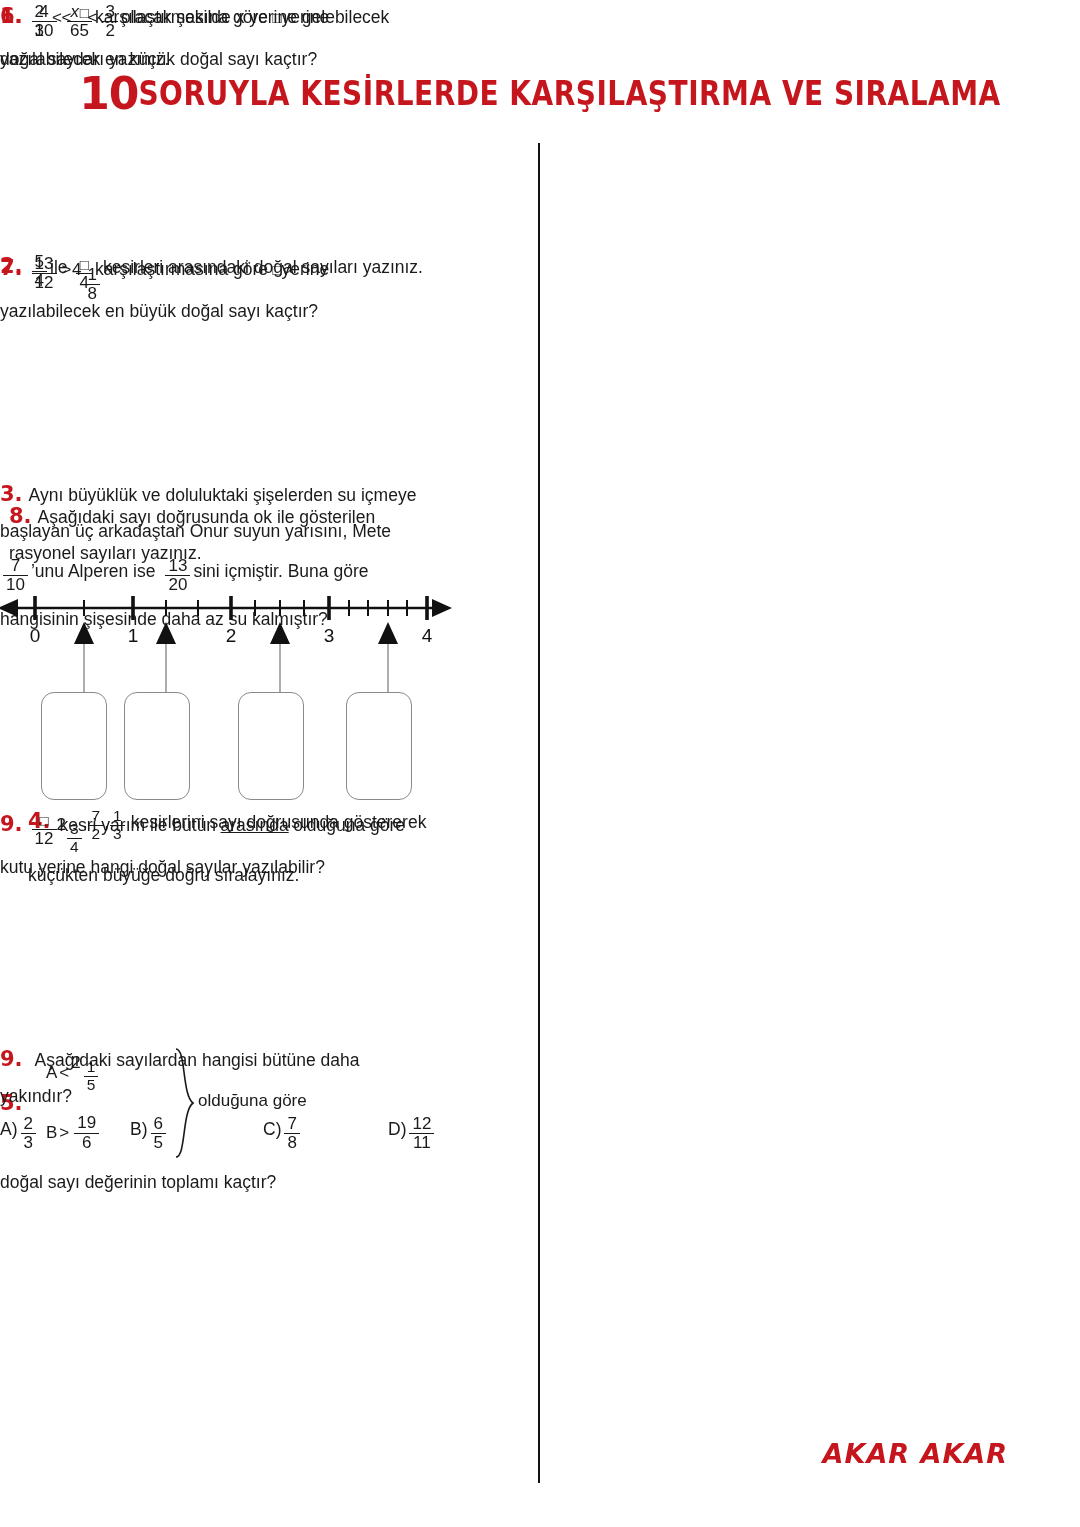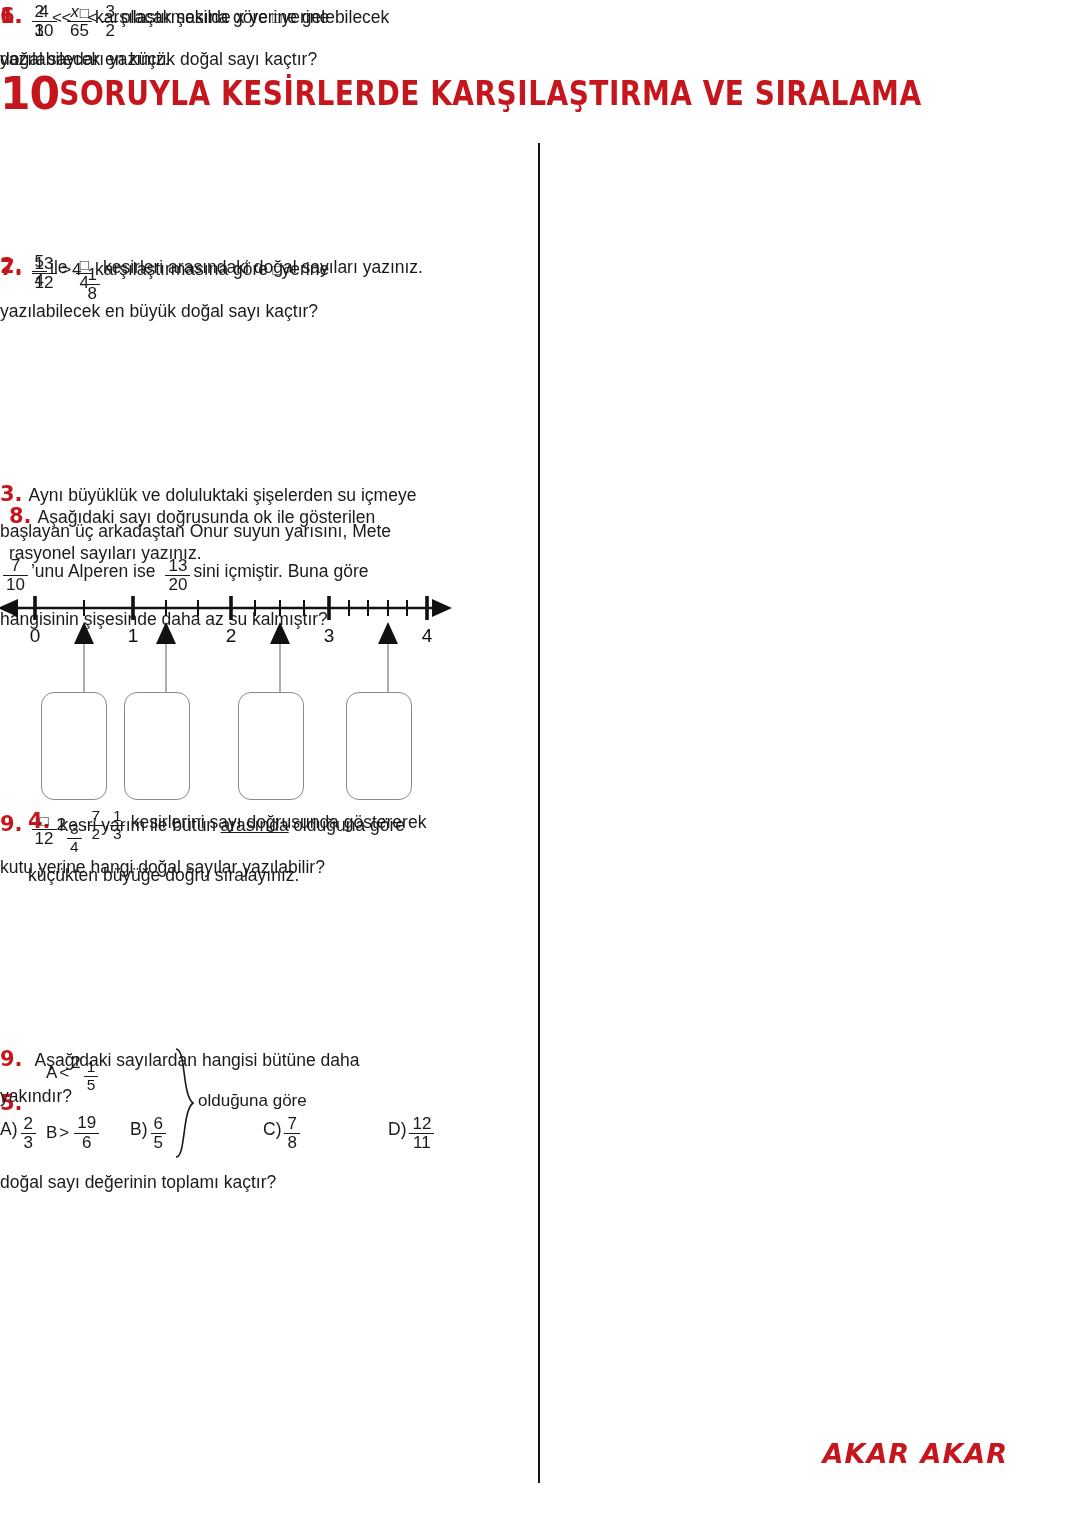--- a/index.html
+++ b/index.html
@@ -8,21 +8,21 @@
     width:1080px; height:1527px;
     background:#ffffff;
     font-family:"Liberation Sans", sans-serif;
     color:#1a1a1a;
     position:relative;
     overflow:hidden;
   }
 
   
   #title-bar{
-    position:absolute; left:0; top:68px; width:896px;
+    position:absolute; left:0; top:68px; width:1080px;
     text-align:center;
     white-space:nowrap;
   }
   #title-bar .t-num{
     font-family:"DejaVu Sans", sans-serif;
     font-weight:bold;
     font-size:44px;
     color:#C6161D;
     letter-spacing:-1px;
     vertical-align:-2px;

